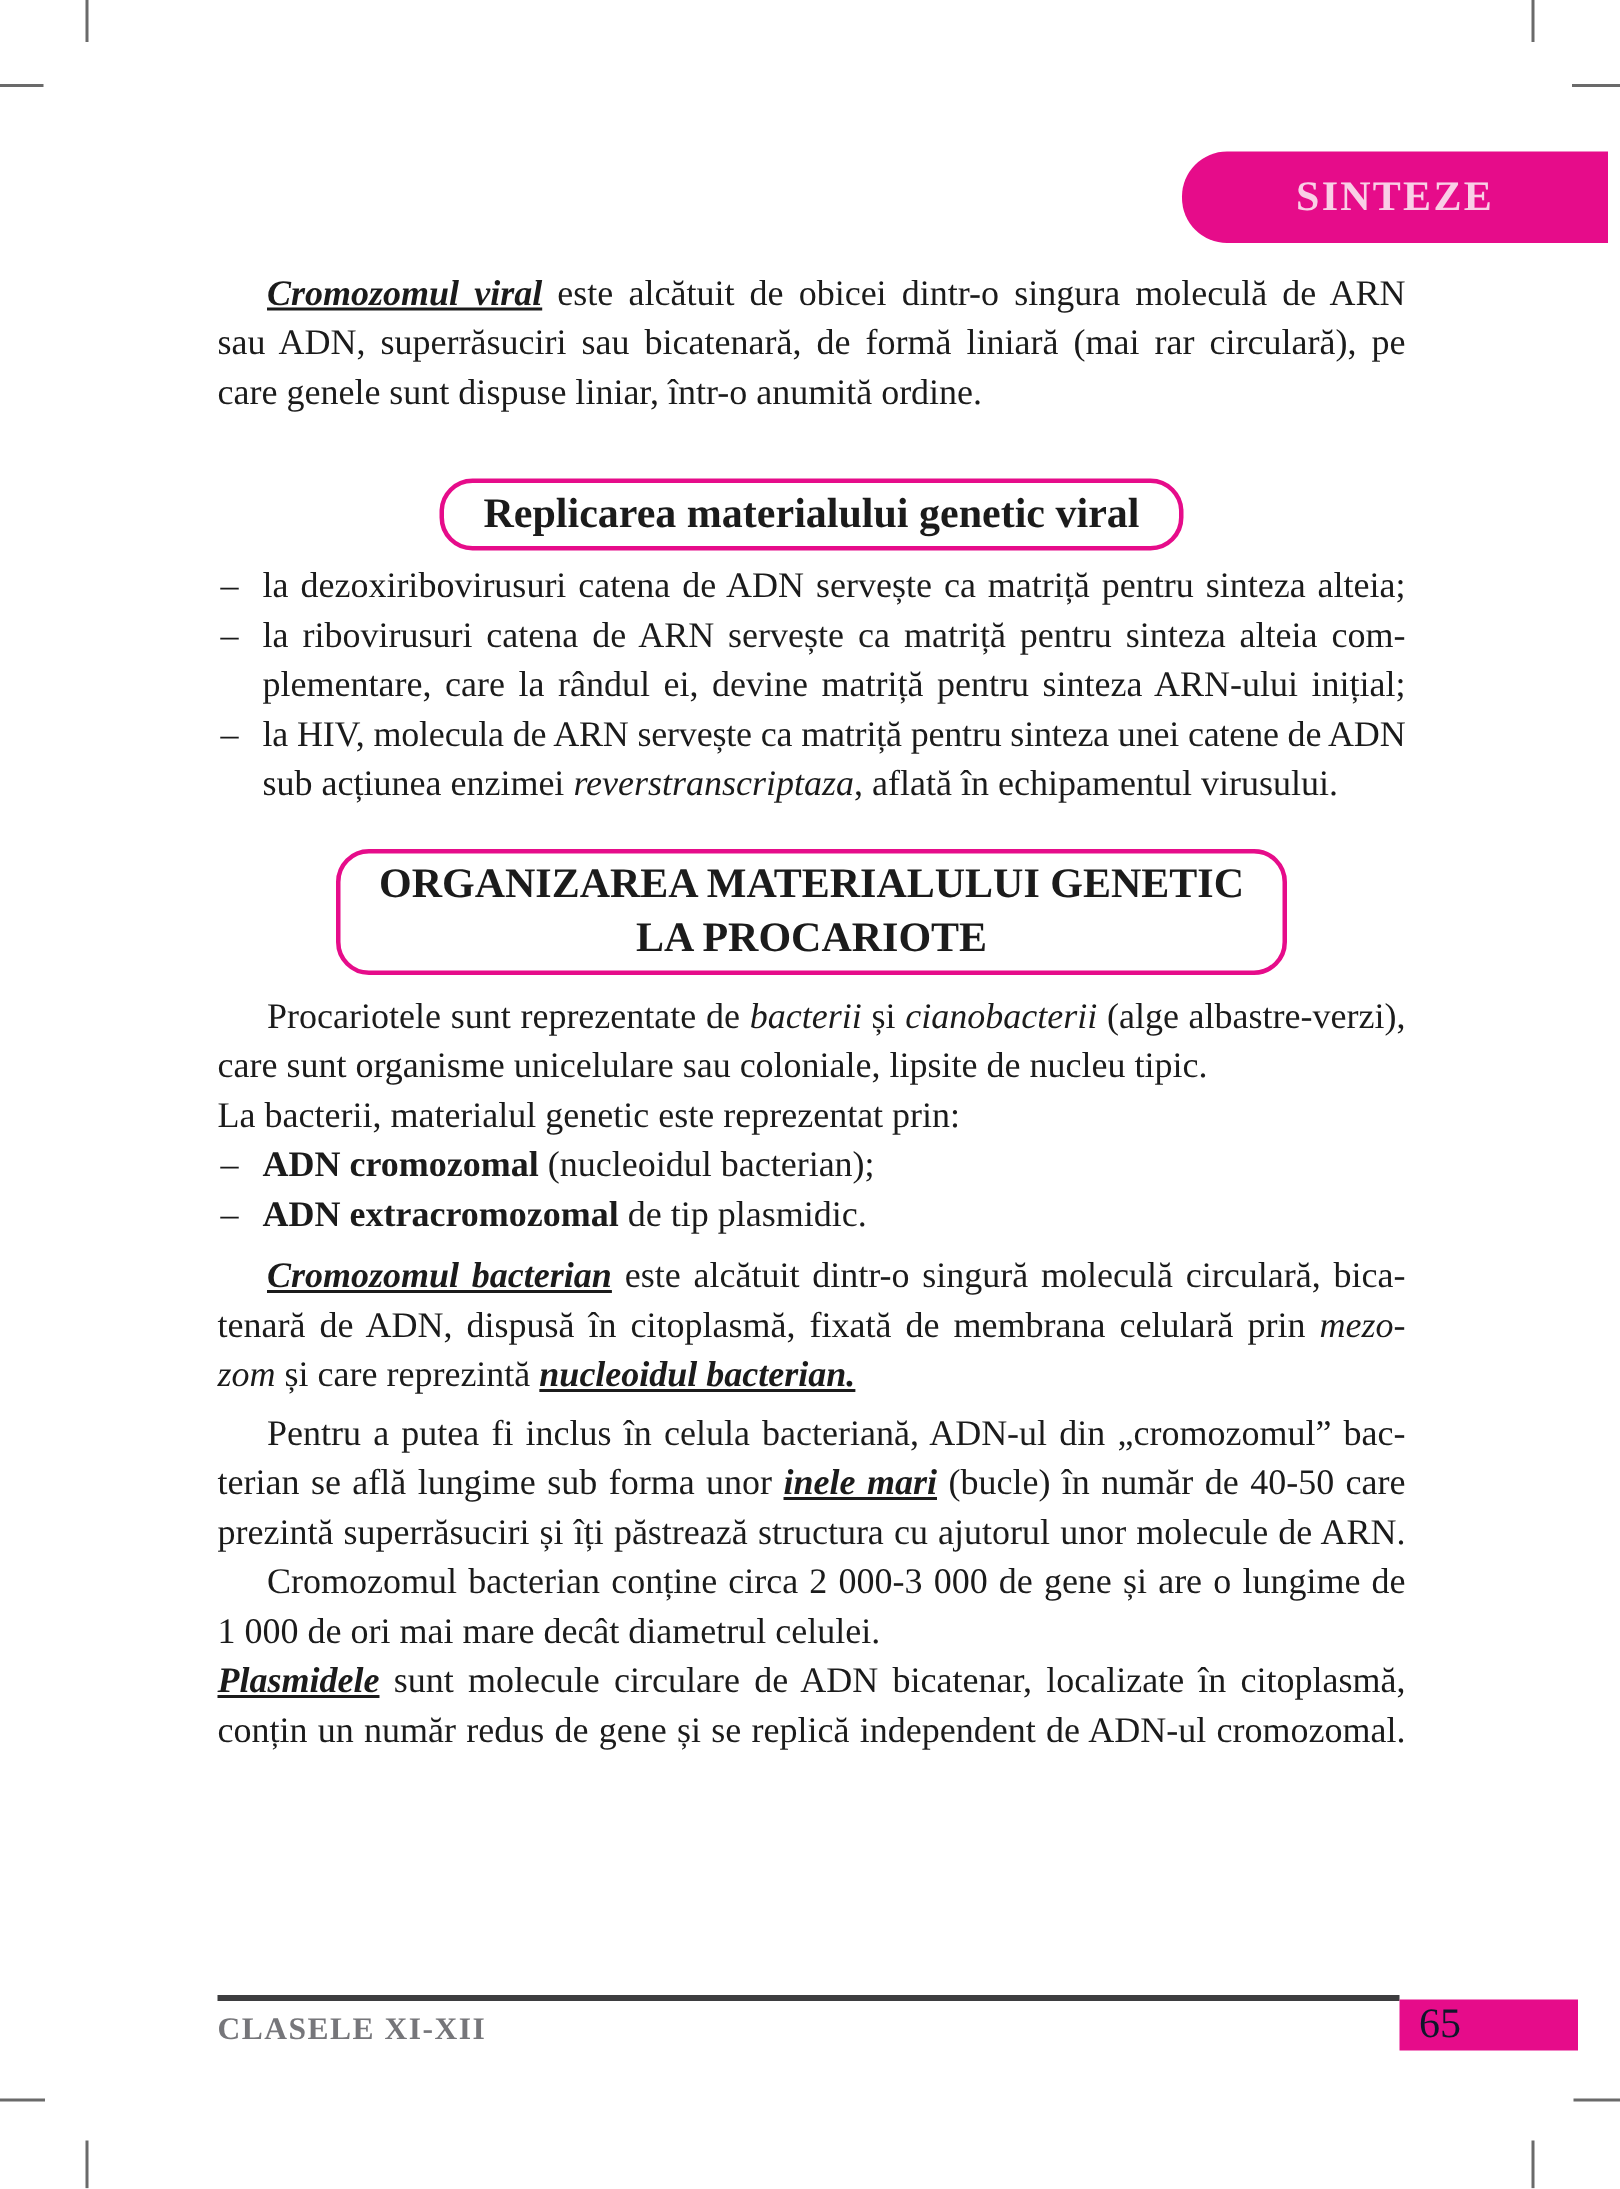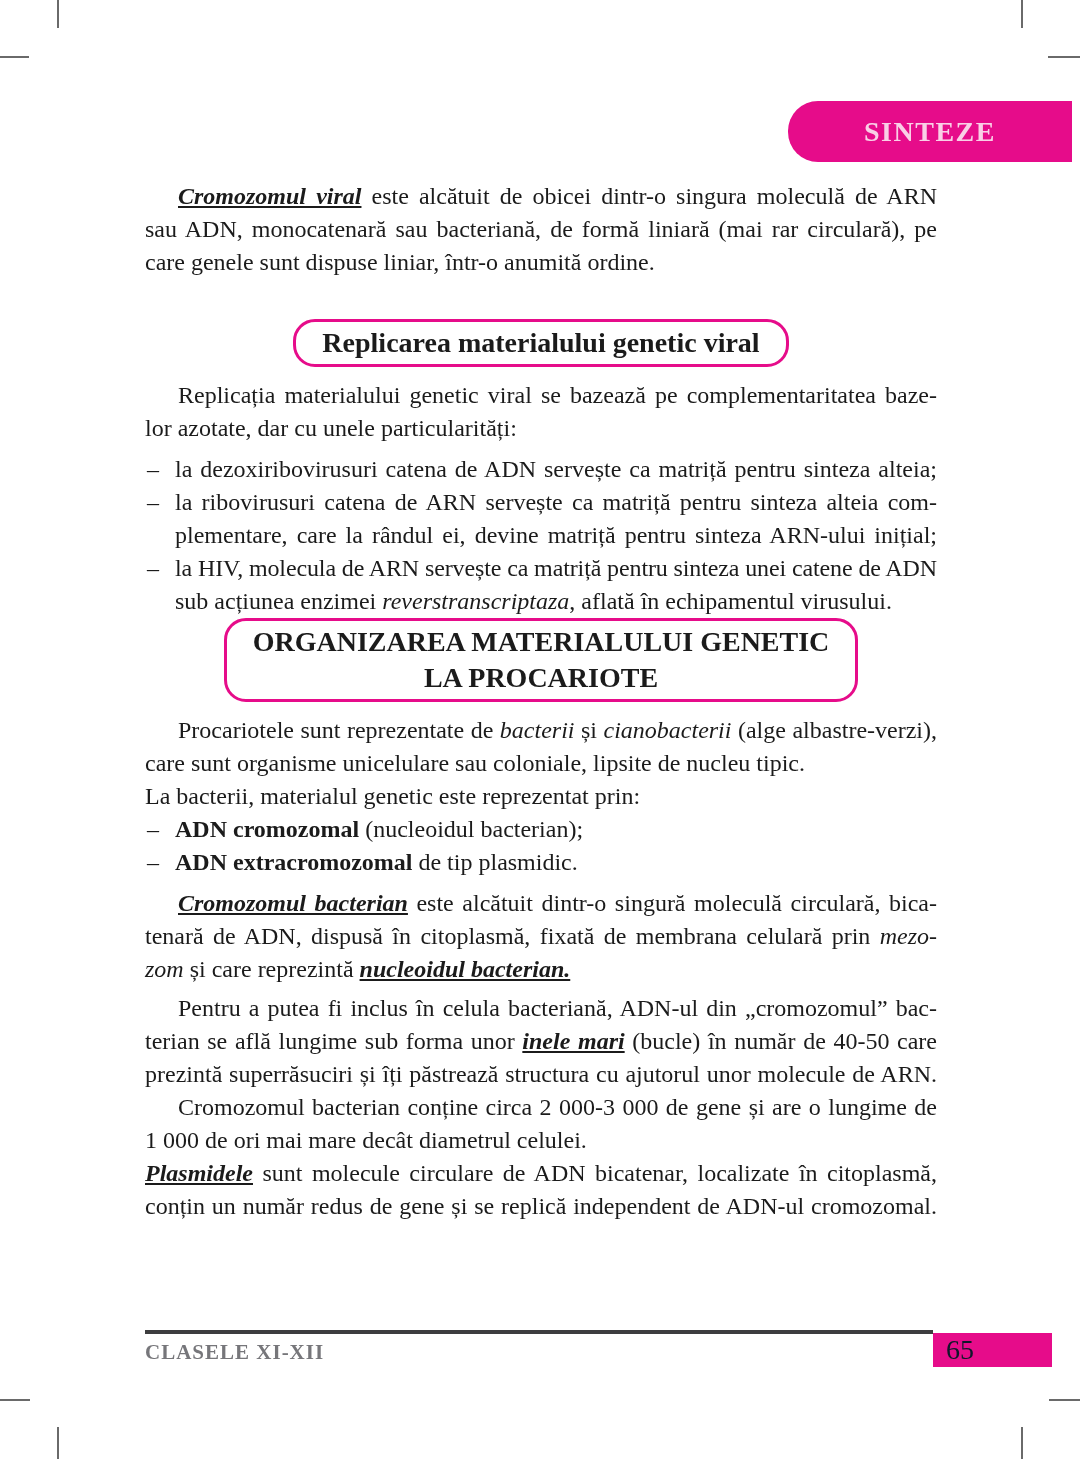--- a/index.html
+++ b/index.html
@@ -87,45 +87,41 @@
   <div class="crop" style="left:1049px;top:1399px;width:31px;height:2px;"></div>
   <div class="crop" style="left:1021px;top:1427px;width:2px;height:32px;"></div>
 
   <div class="badge">
     <span class="badge-label">SINTEZE</span>
   </div>
 
   <div class="content">
       <div class="para">
         <div class="tline just ind" style=""><span class="lw"><span class="f-bi">Cromozomul viral</span><span> este alcătuit de obicei dintr-o singura moleculă de ARN</span></span></div>
-        <div class="tline just" style=""><span class="lw"><span>sau ADN, monocatenară sau bacteriană, de formă liniară (mai rar circulară), pe</span></span></div>
+        <div class="tline just" style=""><span class="lw"><span>sau ADN, superrăsuciri sau bicatenară, de formă liniară (mai rar circulară), pe</span></span></div>
         <div class="tline" style=""><span class="lw"><span>care genele sunt dispuse liniar, într-o anumită ordine.</span></span></div>
       </div>
       <div class="hbox" style="margin-top: 40px;">
         <div class="hbox-line">Replicarea materialului genetic viral</div>
-      </div>
-      <div class="para" style="margin-top: 12px;">
-        <div class="tline just ind" style=""><span class="lw"><span>Replicația materialului genetic viral se bazează pe complementaritatea baze-</span></span></div>
-        <div class="tline" style=""><span class="lw"><span>lor azotate, dar cu unele particularități:</span></span></div>
       </div>
       <div class="li" style="margin-top: 8px;">
         <span class="dash">–</span>
         <div class="tline just" style=""><span class="lw"><span>la dezoxiribovirusuri catena de ADN servește ca matriță pentru sinteza alteia;</span></span></div>
       </div>
       <div class="li">
         <span class="dash">–</span>
         <div class="tline just" style=""><span class="lw"><span>la ribovirusuri catena de ARN servește ca matriță pentru sinteza alteia com-</span></span></div>
         <div class="tline just" style=""><span class="lw"><span>plementare, care la rândul ei, devine matriță pentru sinteza ARN-ului inițial;</span></span></div>
       </div>
       <div class="li">
         <span class="dash">–</span>
         <div class="tline just" style="letter-spacing: -0.121px;"><span class="lw"><span>la HIV, molecula de ARN servește ca matriță pentru sinteza unei catene de ADN</span></span></div>
         <div class="tline" style=""><span class="lw"><span>sub acțiunea enzimei </span><span class="f-i">reverstranscriptaza</span><span>, aflată în echipamentul virusului.</span></span></div>
       </div>
-      <div class="hbox" style="">
+      <div class="hbox" style="margin-top: 26px;">
         <div class="hbox-line">ORGANIZAREA MATERIALULUI GENETIC</div>
         <div class="hbox-line">LA PROCARIOTE</div>
       </div>
       <div class="para" style="margin-top: 12px;">
         <div class="tline just ind" style=""><span class="lw"><span>Procariotele sunt reprezentate de </span><span class="f-i">bacterii</span><span> și </span><span class="f-i">cianobacterii</span><span> (alge albastre-verzi),</span></span></div>
         <div class="tline" style=""><span class="lw"><span>care sunt organisme unicelulare sau coloniale, lipsite de nucleu tipic.</span></span></div>
         <div class="tline" style=""><span class="lw"><span>La bacterii, materialul genetic este reprezentat prin:</span></span></div>
       </div>
       <div class="li">
         <span class="dash">–</span>

